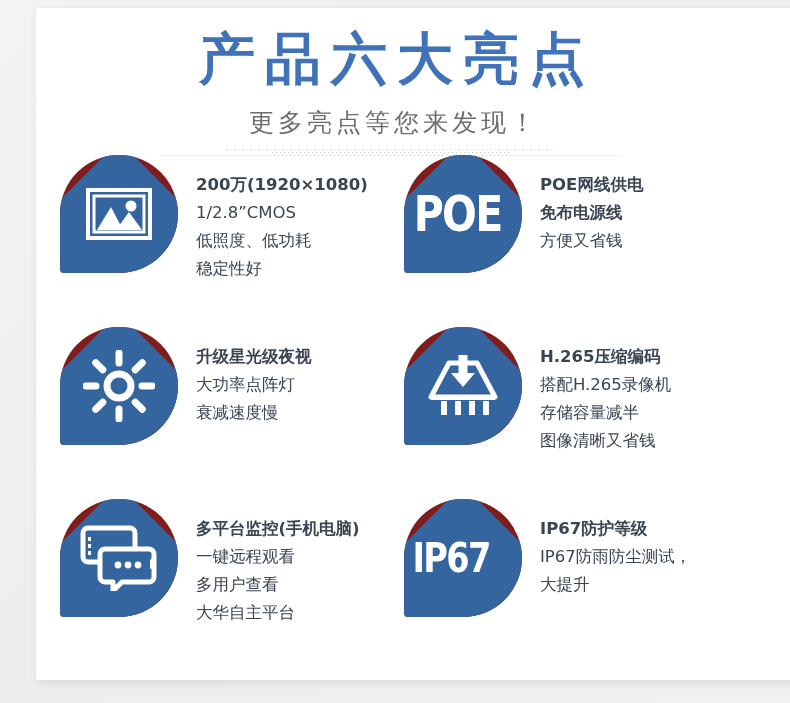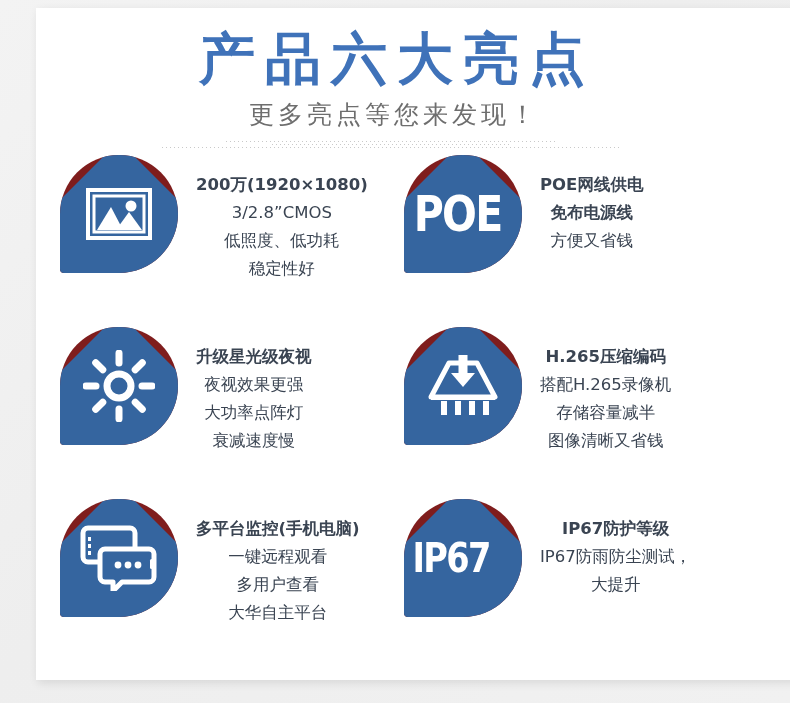--- a/index.html
+++ b/index.html
@@ -43,21 +43,21 @@
   .main-title {
     font-size: 56px;
     font-weight: bold;
     color: #3f72b9;
     letter-spacing: 10px;
     line-height: 1.05;
     text-indent: 10px;
     font-family: "DejaVu Sans", "Liberation Sans", sans-serif;
   }
   .sub-title {
-    margin-top: 9px;
+    margin-top: 17px;
     font-size: 25px;
     color: #6e6e6e;
     letter-spacing: 4px;
     text-indent: 4px;
     font-family: Liberation Mono, monospace;
   }
   .divider-deco {
     margin: 9px auto 0 auto;
     width: 460px;
     height: 12px;
@@ -142,21 +142,21 @@
 
   .ftext {
     margin-left: 18px;
     padding-top: 21px;
     color: #3a4452;
     font-size: 16.5px;
     line-height: 28px;
     font-family: "DejaVu Sans", "Liberation Sans", sans-serif;
   }
   .ftext .hl { font-weight: bold; }
-  .ftext .ln { white-space: nowrap; text-align: center; }
+  .ftext .ln { white-space: nowrap; }
 </style>
 </head>
 <body>
 
 <div class="page-wrap">
   <div class="sheet">
 
     <div class="header">
       <div class="main-title">产品六大亮点</div>
       <div class="sub-title">更多亮点等您来发现！</div>
@@ -176,21 +176,21 @@
       <rect x="2" y="2" width="62" height="48" fill="none" stroke="#fff" stroke-width="4"></rect>
       <rect x="8" y="8" width="50" height="36" fill="none" stroke="#fff" stroke-width="3"></rect>
       <circle cx="45" cy="18" r="5.5" fill="#fff"></circle>
       <path d="M11 42 L25 19 L37 42 Z" fill="#fff"></path>
       <path d="M30 42 L43 24 L56 42 Z" fill="#fff"></path>
     </svg>
             </div>
           </div>
           <div class="ftext">
             <div class="ln hl">200万(1920×1080)</div>
-            <div class="ln">3/2.8”CMOS</div>
+            <div class="ln">1/2.8”CMOS</div>
             <div class="ln">低照度、低功耗</div>
             <div class="ln">稳定性好</div>
           </div>
         </div>
         <div class="feature">
           <div class="blob">
             <div class="shade"></div>
             <div class="txt-glyph txt-poe">POE</div>
           </div>
           <div class="ftext">
@@ -213,21 +213,20 @@
         <line x1="12.7" y1="12.7" x2="19.8" y2="19.8"></line>
         <line x1="52.2" y1="52.2" x2="59.3" y2="59.3"></line>
         <line x1="12.7" y1="59.3" x2="19.8" y2="52.2"></line>
         <line x1="52.2" y1="19.8" x2="59.3" y2="12.7"></line>
       </g>
     </svg>
             </div>
           </div>
           <div class="ftext">
             <div class="ln hl">升级星光级夜视</div>
-            <div class="ln">夜视效果更强</div>
             <div class="ln">大功率点阵灯</div>
             <div class="ln">衰减速度慢</div>
           </div>
         </div>
         <div class="feature">
           <div class="blob">
             <div class="shade"></div>
             <div class="glyph">
               <svg width="72" height="66" viewBox="0 0 72 66">
       <path d="M22 10 L50 10 L68 44 L4 44 Z" fill="none" stroke="#fff" stroke-width="5" stroke-linejoin="round"></path>

